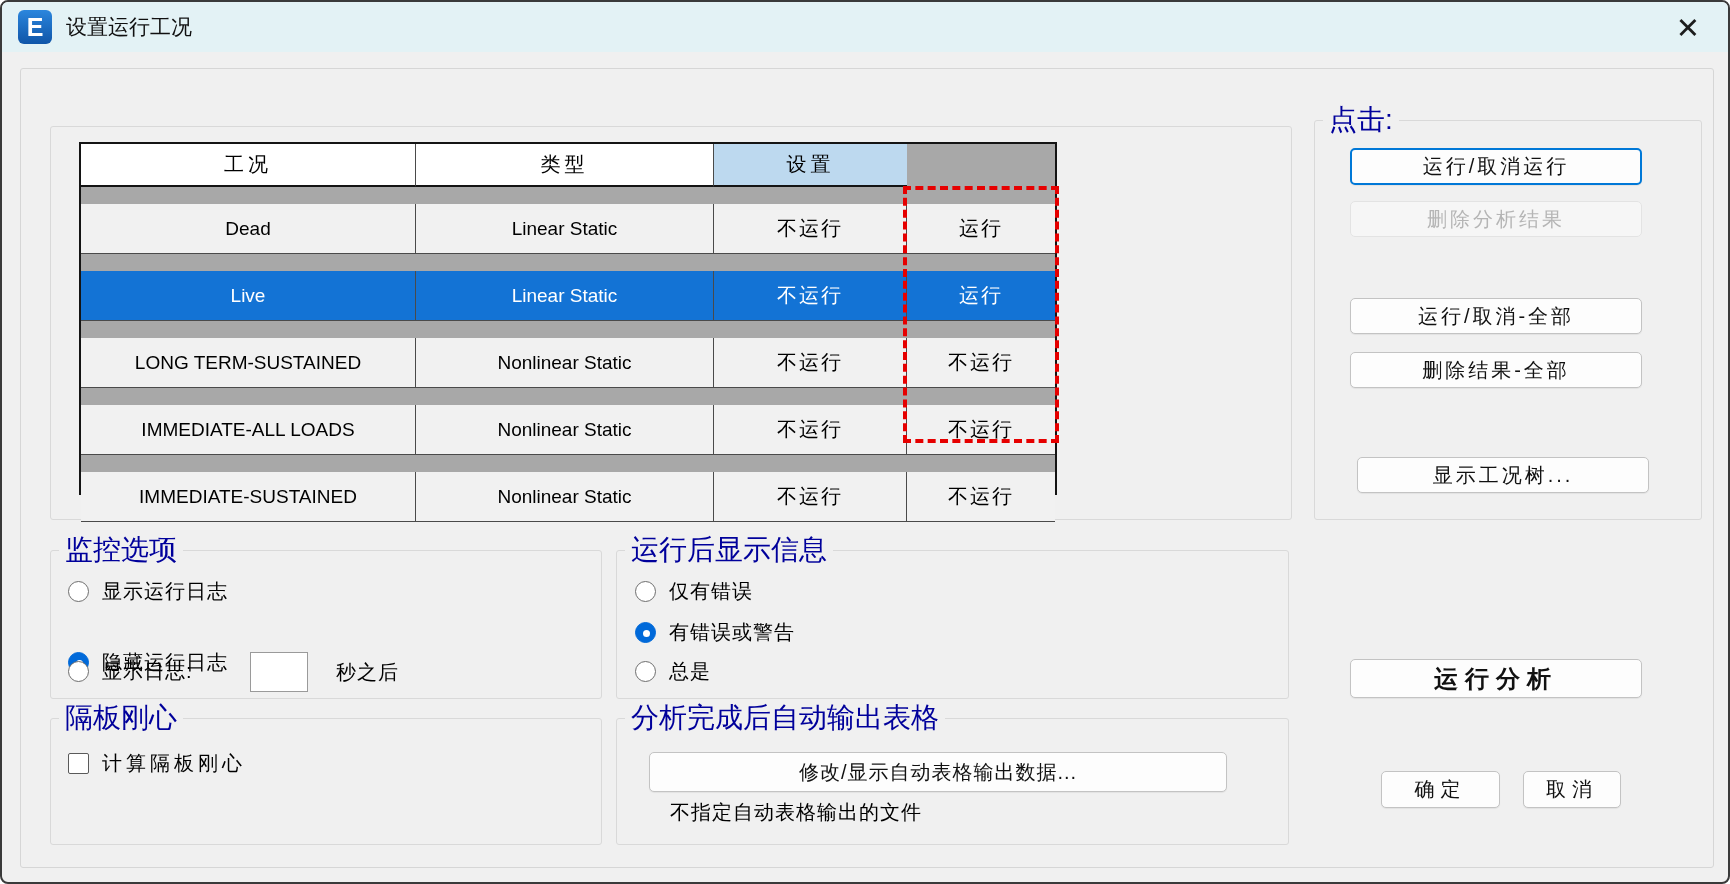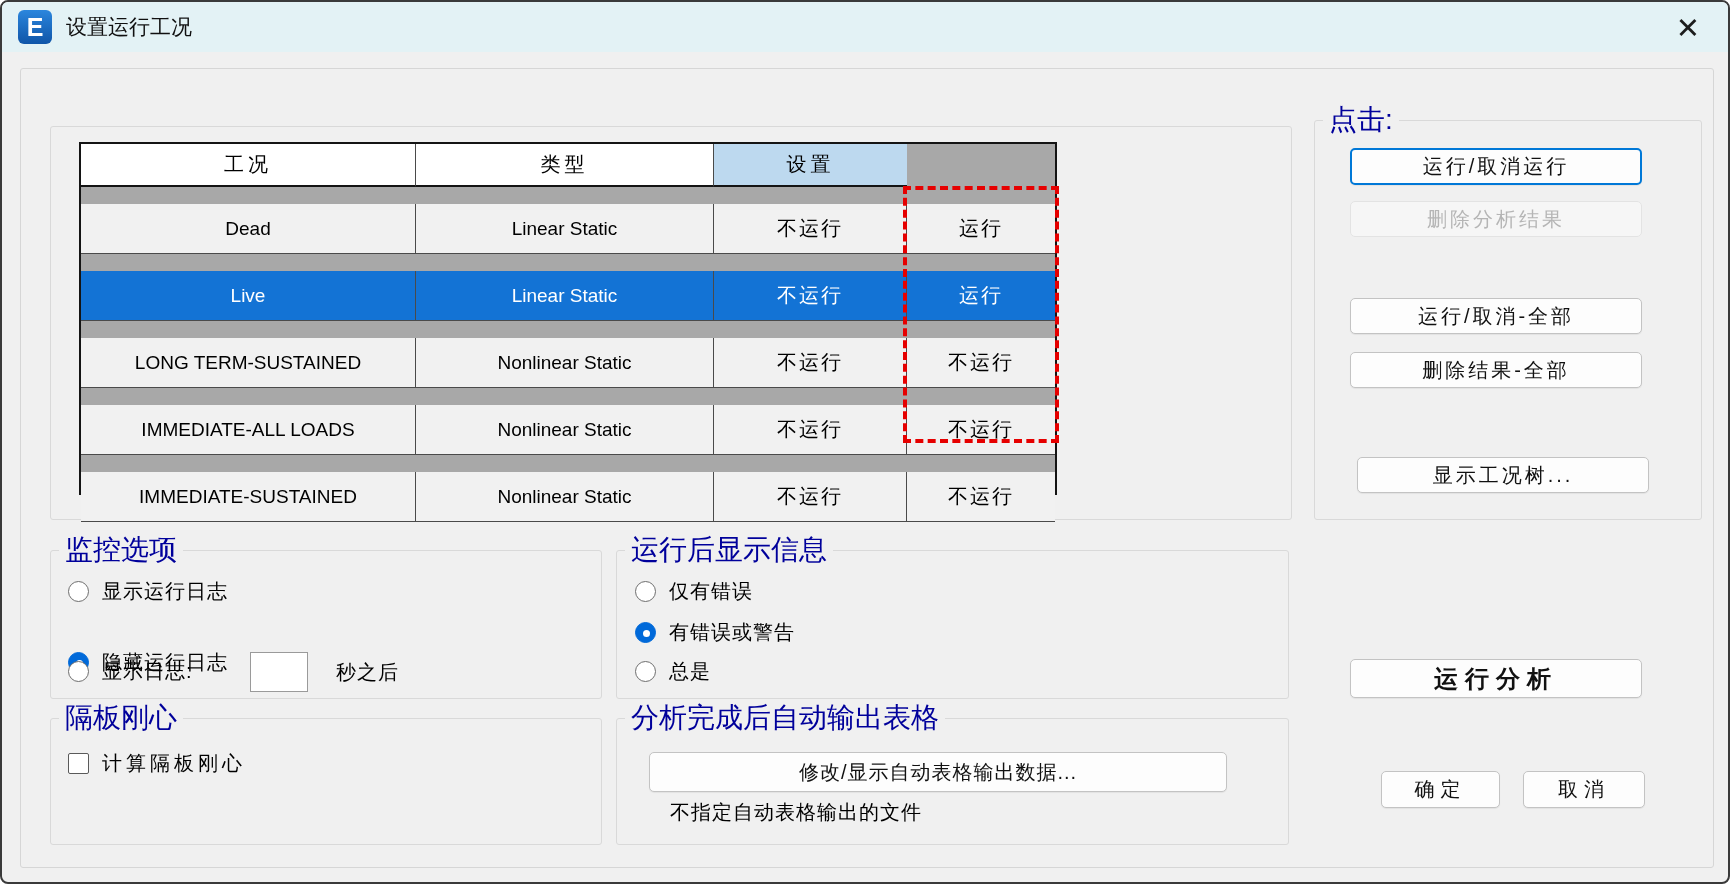--- a/index.html
+++ b/index.html
@@ -161,15 +161,15 @@
   </div>
 
   <div class="groupbox" style="left:614px;top:716px;width:673px;height:127px;">
     <span class="group-title">分析完成后自动输出表格</span>
   </div>
   <div class="btn" style="left:647px;top:750px;width:578px;height:40px;letter-spacing:1px;">修改/显示自动表格输出数据...</div>
   <span class="plain-label" style="left:668px;top:797px;">不指定自动表格输出的文件</span>
 
   <div class="btn bold" style="left:1348px;top:657px;width:292px;height:39px;">运行分析</div>
   <div class="btn" style="left:1347px;top:769px;width:119px;height:37px;letter-spacing:6px;margin-left:32px;">确定</div>
-  <div class="btn" style="left:1521px;top:769px;width:122px;height:37px;letter-spacing:6px;">取消</div>
+  <div class="btn" style="left:1521px;top:769px;width:98px;height:37px;letter-spacing:6px;">取消</div>
 
 </div>
 
 </body></html>

